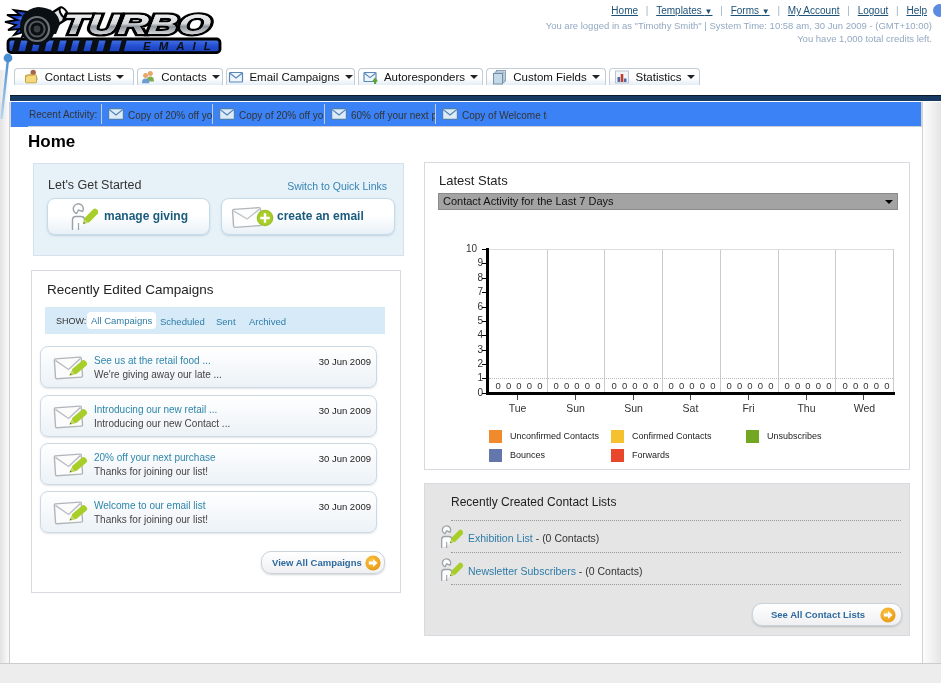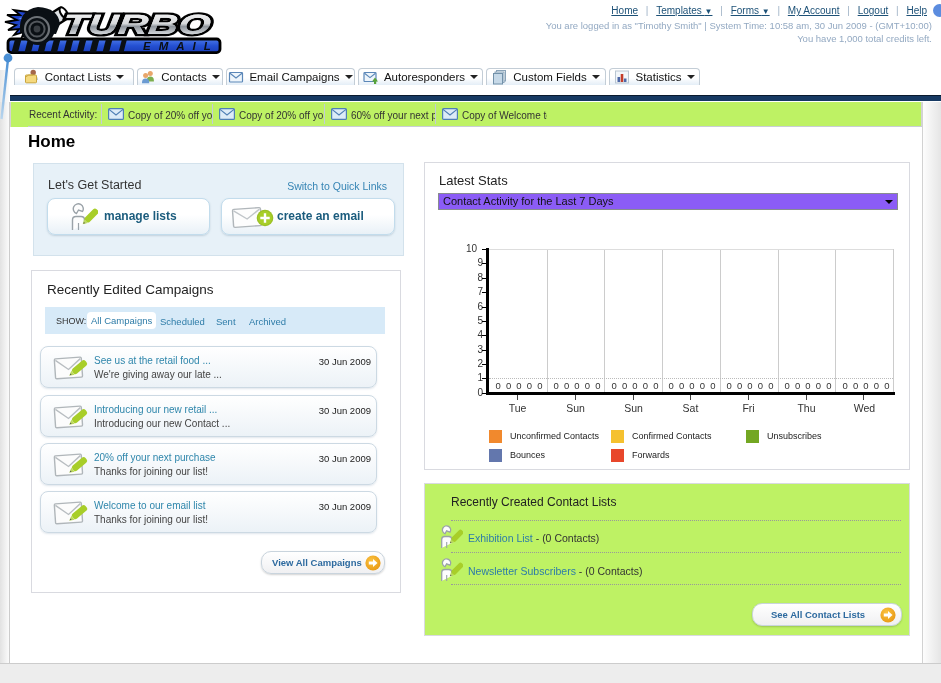--- a/index.html
+++ b/index.html
@@ -19,21 +19,21 @@
 #tabs { left:14px; top:68px; white-space:nowrap; }
 .tab { position:absolute; top:0; height:17px; display:flex; align-items:center; justify-content:center;
   border:1px solid #c3cdd6; border-bottom:none; border-radius:4px 4px 0 0;
   background:linear-gradient(#ffffff 55%, #e4eef7); font-size:11.5px; color:#111; white-space:nowrap; }
 .tab svg { margin-right:5px; flex:none; }
 .tab .arr { display:inline-block; width:0; height:0; border-left:4px solid transparent; border-right:4px solid transparent; border-top:4px solid #222; margin-left:5px; vertical-align:2px;}
 
 #navybar { left:10px; top:95px; width:931px; height:6px; background:#173a63; border-top:1px solid #0a1a2e; }
 
 
-#recent { left:10px; top:102px; width:912px; height:25px; background:#bef264; border-left:1px solid #d4d4d4; border-right:1px solid #d4d4d4; }
+#recent { left:10px; top:102px; width:912px; height:25px; background:#3b82f6; border-left:1px solid #d4d4d4; border-right:1px solid #d4d4d4; }
 #recent .lbl { position:absolute; left:18px; top:7px; font-size:10px; color:#333; }
 .ritem { position:absolute; top:2px; height:20px; border-left:1px solid #c3cdd6; }
 .ritem .env { position:absolute; left:6px; top:4px; }
 .ritem .txt { position:absolute; left:26px; top:6px; font-size:10px; color:#333; white-space:nowrap; width:85px; overflow:hidden; }
 #recentline { left:28px; top:126px; width:894px; border-top:1px solid #c9ced6; }
 
 
 #lgut { left:0; top:102px; width:10px; height:561px; background:linear-gradient(to right,#e2e2e2,#fbfbfb); border-right:1px solid #cccccc; }
 #rgut { left:922px; top:102px; width:19px; height:561px; background:linear-gradient(to right,#fdfdfd,#e5e5e5); border-left:1px solid #d2d2d2; }
 #footer { left:0; top:663px; width:941px; height:20px; background:#ededed; border-top:1px solid #cccccc; }
@@ -62,35 +62,35 @@
 .citem .t { position:absolute; left:53px; top:8px; font-size:10px; color:#2e86ab; white-space:nowrap; }
 .citem .s { position:absolute; left:53px; top:22px; font-size:10px; color:#444; white-space:nowrap; }
 .citem .d { position:absolute; right:5px; top:9px; font-size:9.5px; color:#222; }
 .pillbtn { position:absolute; background:linear-gradient(#ffffff,#f0f0f2); border:1px solid #c9d4dd; border-radius:10px; box-shadow:0 1px 2px rgba(0,0,0,.18); font-size:9.5px; font-weight:bold; color:#2d6a9f; }
 .pillbtn span { position:absolute; white-space:nowrap; }
 .pillbtn svg { position:absolute; }
 
 
 #stats { left:424px; top:162px; width:486px; height:308px; background:#fff; border:1px solid #d9dae0; }
 #stats h2 { position:absolute; left:14px; top:10px; font-size:13px; font-weight:normal; color:#222; }
-#sel { position:absolute; left:13px; top:30px; width:460px; height:17px; border:1px solid #898c8f; background:#8b5cf6; font-size:11px; color:#111; line-height:15px; padding-left:4px; }
+#sel { position:absolute; left:13px; top:30px; width:460px; height:17px; border:1px solid #898c8f; background:#a3a3a3; font-size:11px; color:#111; line-height:15px; padding-left:4px; }
 #sel .sarr { position:absolute; right:4px; top:6px; width:0; height:0; border-left:4px solid transparent; border-right:4px solid transparent; border-top:4px solid #000; }
 .ylab { position:absolute; width:20px; text-align:right; font-size:10px; color:#333; }
 .ytick { position:absolute; width:4px; border-top:1px solid #000; }
 .grid { position:absolute; width:1px; background:#ccc; }
 #yaxis { position:absolute; left:61px; top:85px; width:3px; height:147px; background:#000; }
 #xaxis { position:absolute; left:61px; top:229px; width:409px; height:3px; background:#000; }
 .zrow { position:absolute; top:217px; font-size:9.5px; color:#333; letter-spacing:0; word-spacing:2.5px; text-align:center; width:52px; }
 .xtick { position:absolute; top:232px; width:1px; height:5px; background:#444; }
 .dlab { position:absolute; top:239px; width:57px; text-align:center; font-size:10.5px; color:#333; }
 .lsq { position:absolute; width:13px; height:13px; }
 .ltx { position:absolute; font-size:9px; color:#222; }
 
 
-#clists { left:424px; top:483px; width:486px; height:153px; background:#bef264; border:1px solid #d9dae0; }
+#clists { left:424px; top:483px; width:486px; height:153px; background:#e5e5e5; border:1px solid #d9dae0; }
 #clists h2 { position:absolute; left:26px; top:11px; font-size:12px; font-weight:normal; color:#222; }
 .dot { position:absolute; left:26px; width:450px; border-top:1px dotted #999; }
 .clitem { position:absolute; left:13px; font-size:10.5px; color:#333; }
 .clitem a { color:#2e7ca8; text-decoration:none; }
 </style>
 </head>
 <body>
 <div id="page">
 
   <div class="abs" id="toplinks"><a>Home</a> | <a>Templates <span class="car">▼</span></a> | <a>Forms <span class="car">▼</span></a> | <a>My Account</a> | <a>Logout</a> | <a>Help</a></div>
@@ -243,21 +243,21 @@
         <svg style="left:20px;top:4px;" width="30" height="29" viewBox="0 0 30 29">
           <path d="M8.5 10.5 a5 5 0 1 1 6 -2 l-4 -1.5 z" fill="#fdfdfd" stroke="#9aa2a8" stroke-width="1.4"></path>
           <path d="M4.5 27 L4.5 17 Q4.5 13.5 8 13.5 L13 13.5 Q16.5 13.5 16.5 17 L16.5 21" fill="#fdfdfd" stroke="#9aa2a8" stroke-width="1.4"></path>
           <line x1="10.5" y1="20" x2="10.5" y2="27" stroke="#9aa2a8" stroke-width="1.2"></line>
           <g transform="rotate(45 20 16)">
             <rect x="16.8" y="3" width="6.4" height="16" rx="2.4" fill="#a8ce29"></rect>
             <path d="M17.5 19 L22.5 19 L20 23.5 Z" fill="#bcd95e"></path>
             <path d="M19.2 21 L20.8 21 L20 22.8 Z" fill="#555"></path>
           </g>
         </svg>
-        <span style="left:56px;top:10px;">manage lists</span>
+        <span style="left:56px;top:10px;">manage giving</span>
       </div>
     <div class="bigbtn" style="left:187px;width:174px;">
         <svg style="left:8px;top:5px;" width="46" height="27" viewBox="0 0 46 27">
           <g transform="rotate(-4 17 13)">
             <rect x="3" y="4.5" width="28" height="18" rx="1.4" fill="#fdfdfd" stroke="#b0b6ba" stroke-width="1.4"></rect>
             <path d="M4 6 L17 15 L30 6" fill="none" stroke="#c0c5c9" stroke-width="1.4"></path>
           </g>
           <circle cx="35" cy="14" r="8.3" fill="#9bc025"></circle>
           <circle cx="35" cy="14" r="7" fill="#a8ce29"></circle>
           <path d="M33.8 9.3 h2.4 v3.5 h3.5 v2.4 h-3.5 v3.5 h-2.4 v-3.5 h-3.5 v-2.4 h3.5 z" fill="#fff"></path>

